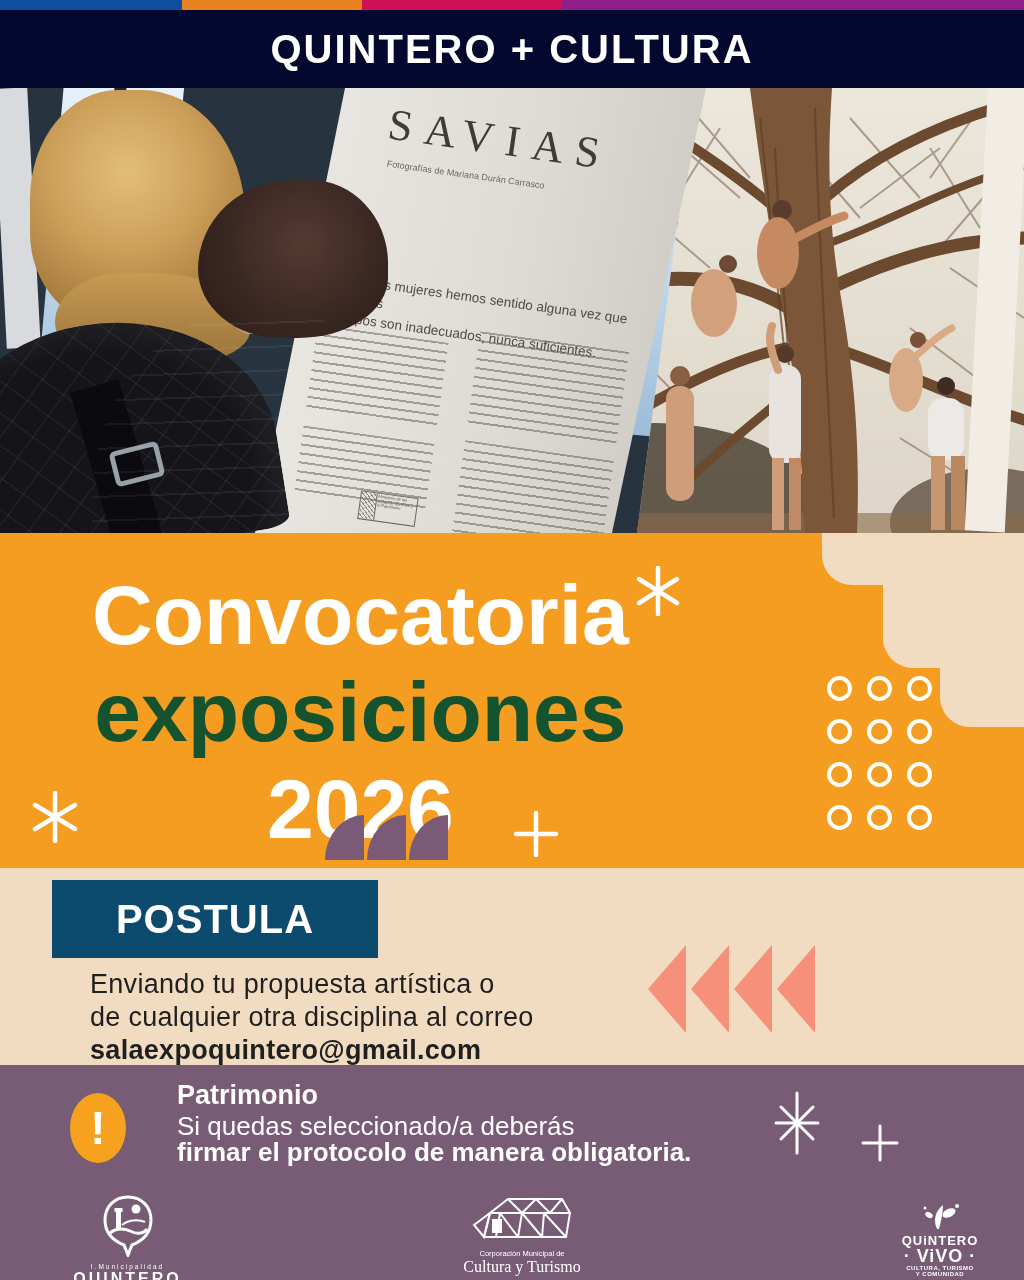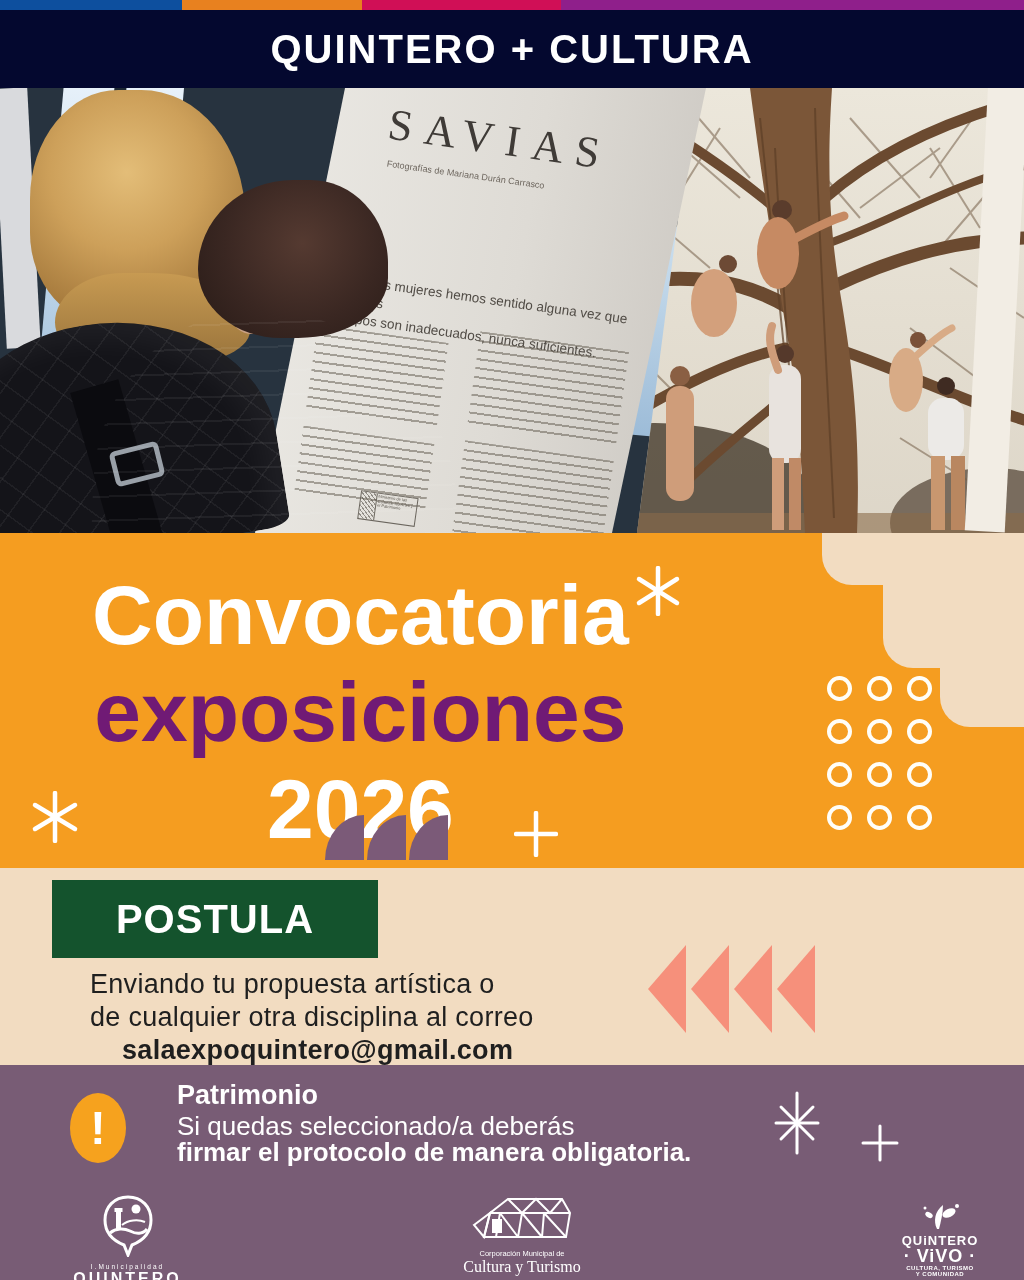--- a/index.html
+++ b/index.html
@@ -78,38 +78,38 @@
   .tree-wrap{left:600px;top:0;width:424px;height:445px;
              clip-path:polygon(95px 0,424px 0,424px 445px,37px 445px);}
   .tree-svg{position:absolute;left:0;top:0;}
   .print-edge{left:988px;top:0;width:40px;height:445px;background:#f2ede4;
               transform:rotate(3deg);transform-origin:top right;}
 
   
   .hero{left:0;top:533px;width:1024px;height:335px;background:#f59d20;overflow:hidden;}
   .hero-title{left:92px;top:34px;font-size:84px;line-height:97px;font-weight:700;letter-spacing:0;text-align:center;}
   .hero-line1,.hero-line3{color:#ffffff;}
-  .hero-line2{color:#701a75;}
+  .hero-line2{color:#14532d;}
   .fin{width:39px;height:45px;background:#7b5a78;border-radius:100% 0 0 0;position:absolute;top:282px;}
   .fin1{left:325px;}.fin2{left:367px;}.fin3{left:409px;}
   .step{position:absolute;background:#f2dcc1;}
   .step1{left:822px;top:0;width:202px;height:52px;border-bottom-left-radius:30px;}
   .step2{left:883px;top:0;width:141px;height:135px;border-bottom-left-radius:30px;}
   .step3{left:940px;top:0;width:84px;height:194px;border-bottom-left-radius:30px;}
   .dots{position:absolute;left:827px;top:143px;display:grid;
         grid-template-columns:repeat(3,40px);grid-auto-rows:43px;}
   .dot{width:25px;height:25px;border:4px solid #fffef8;border-radius:50%;box-sizing:border-box;}
 
   
   .apply{left:0;top:868px;width:1024px;height:197px;background:#f2dcc1;}
-  .badge{left:52px;top:12px;width:326px;height:78px;background:#14532d;
+  .badge{left:52px;top:12px;width:326px;height:78px;background:#0c4a6e;
          display:flex;align-items:center;justify-content:center;}
   .badge-label{color:#fff;font-size:40px;font-weight:700;letter-spacing:1px;}
   .apply-text{left:90px;top:100px;font-size:27px;line-height:33px;color:#1f1f1f;letter-spacing:.3px;}
-  .apply-email{font-weight:700;margin-left:32px;}
+  .apply-email{font-weight:700;}
   .tri{width:0;height:0;border-top:44px solid transparent;border-bottom:44px solid transparent;
        border-right:38px solid #f6907b;position:absolute;top:77px;}
   .tri1{left:648px;}.tri2{left:691px;}.tri3{left:734px;}.tri4{left:777px;}
 
   
   .important{left:0;top:1065px;width:1024px;height:215px;background:#785c75;}
   .warn-badge{left:70px;top:28px;width:56px;height:70px;background:#f6a21e;border-radius:50%;
               display:flex;align-items:center;justify-content:center;}
   .warn-glyph{color:#fff;font-size:46px;font-weight:700;line-height:1;}
   .imp-text{left:177px;top:17px;color:#fff;}

